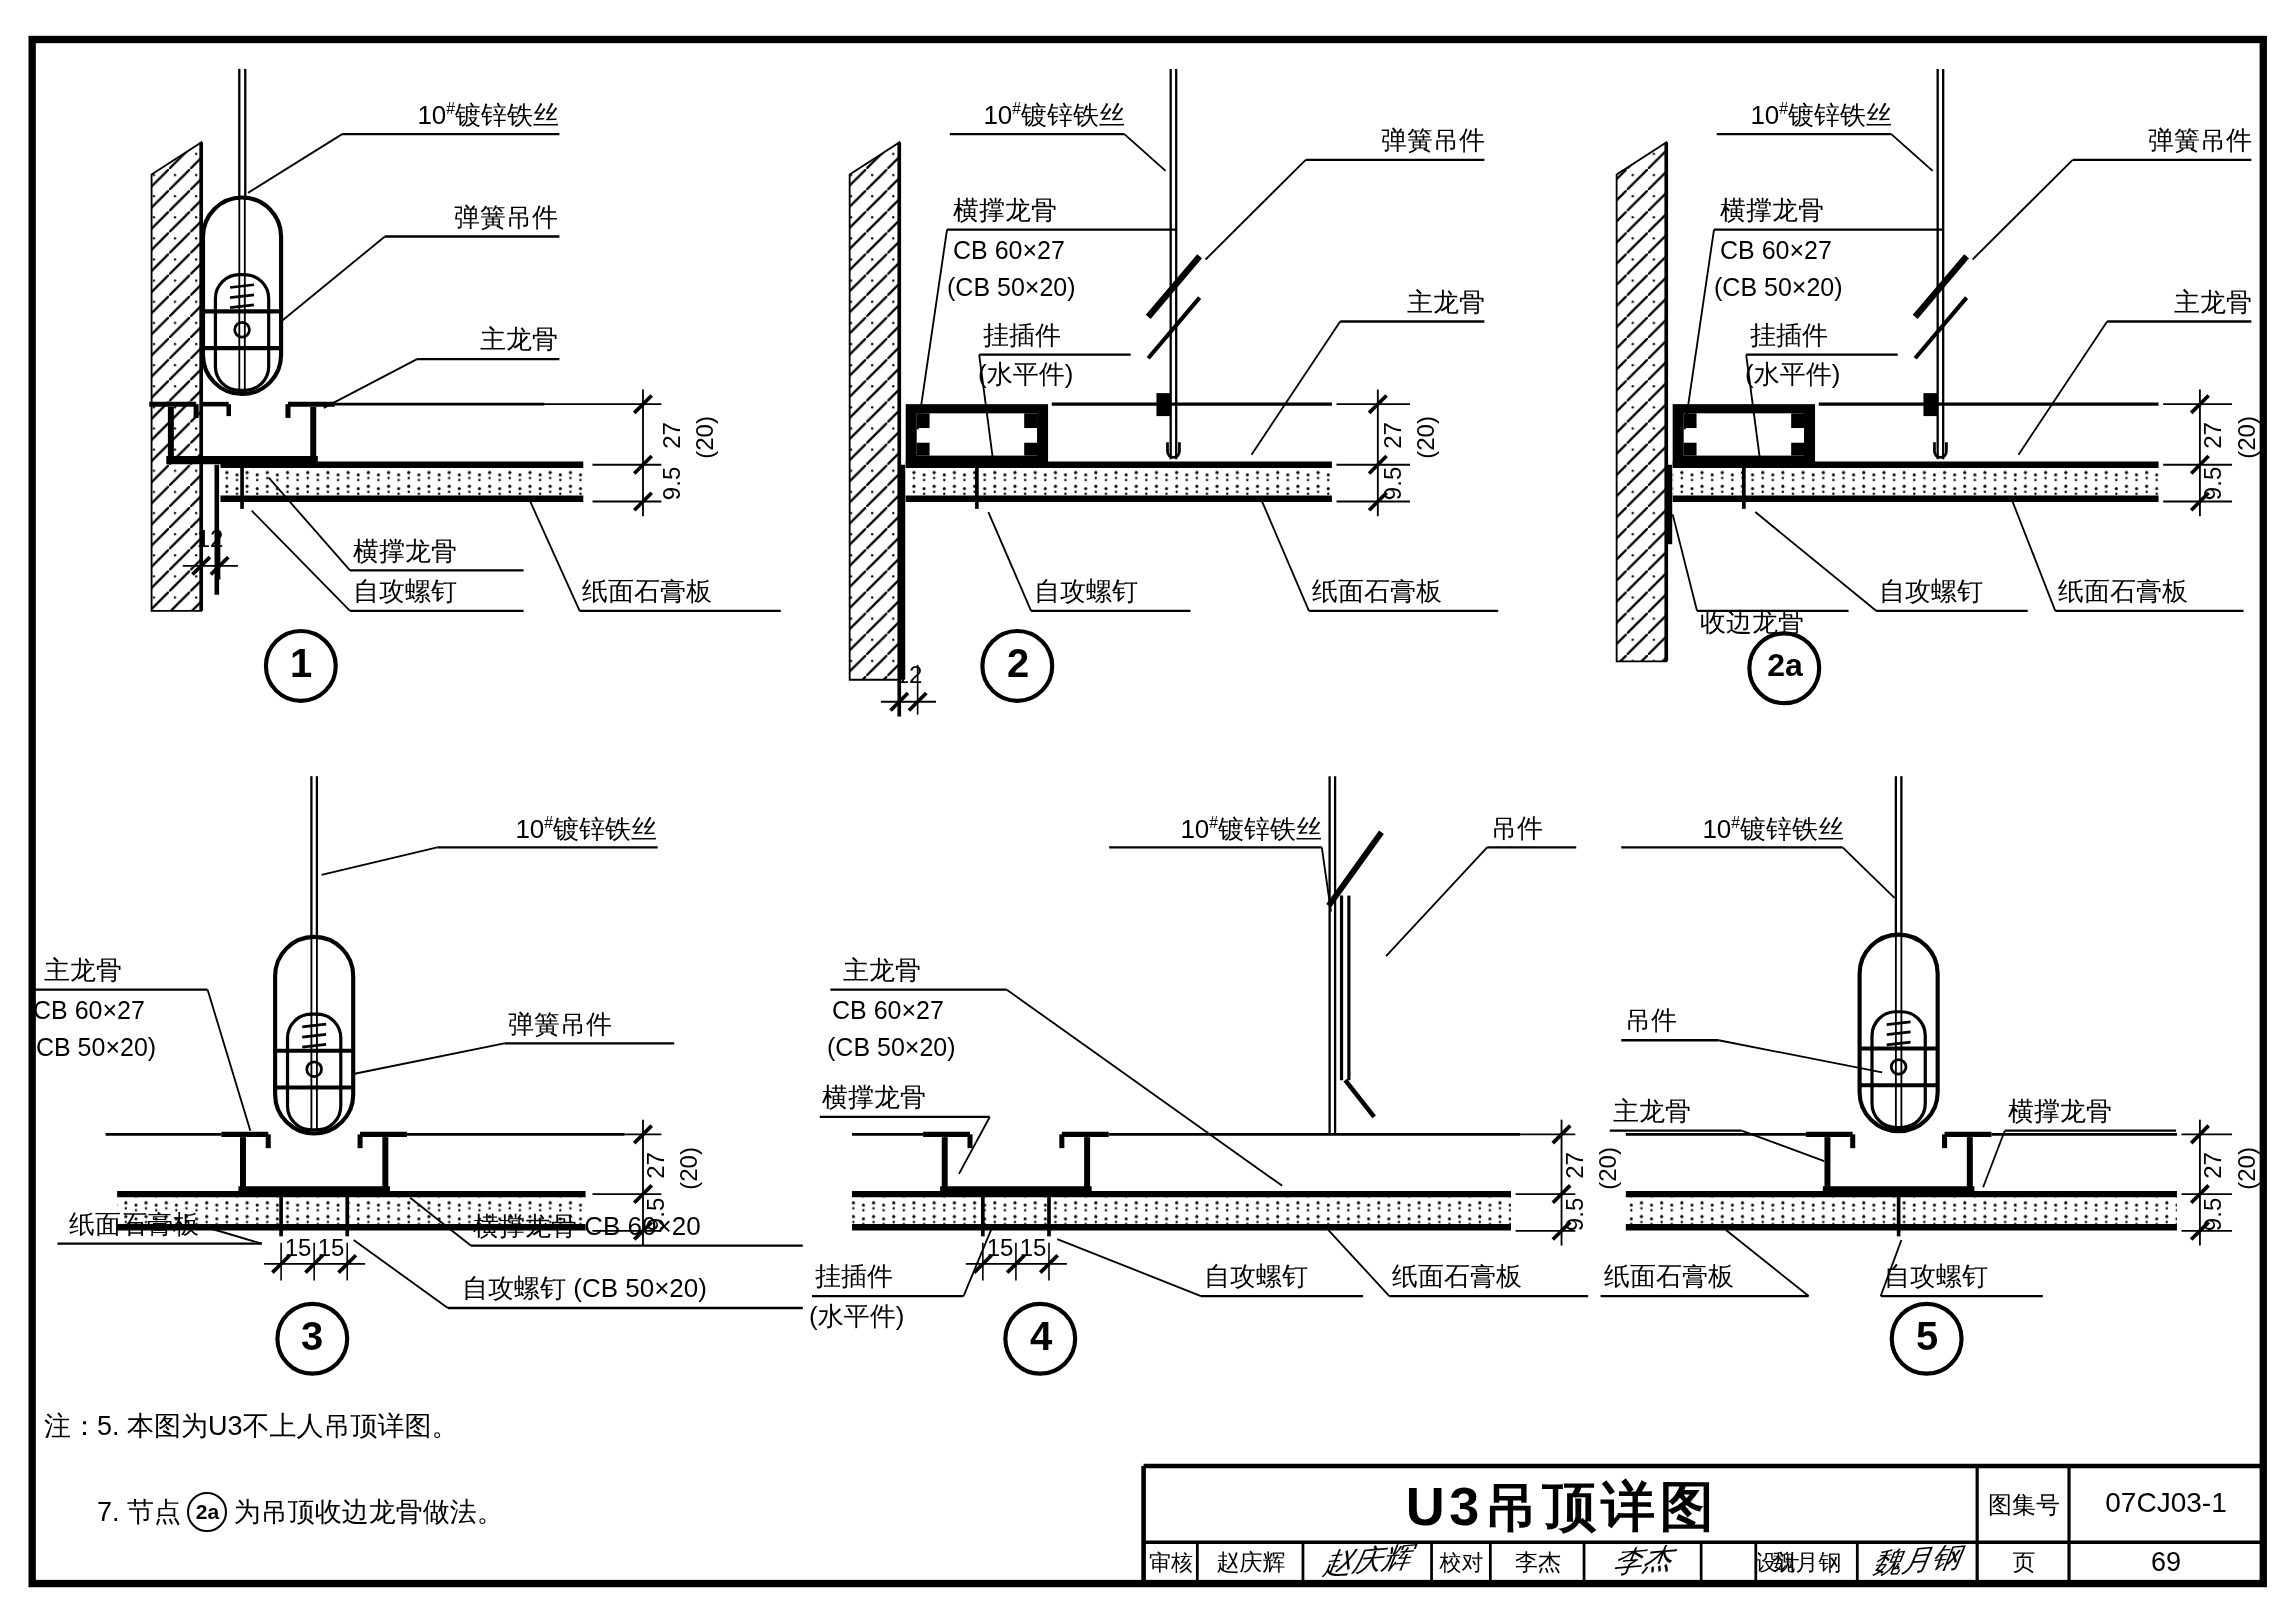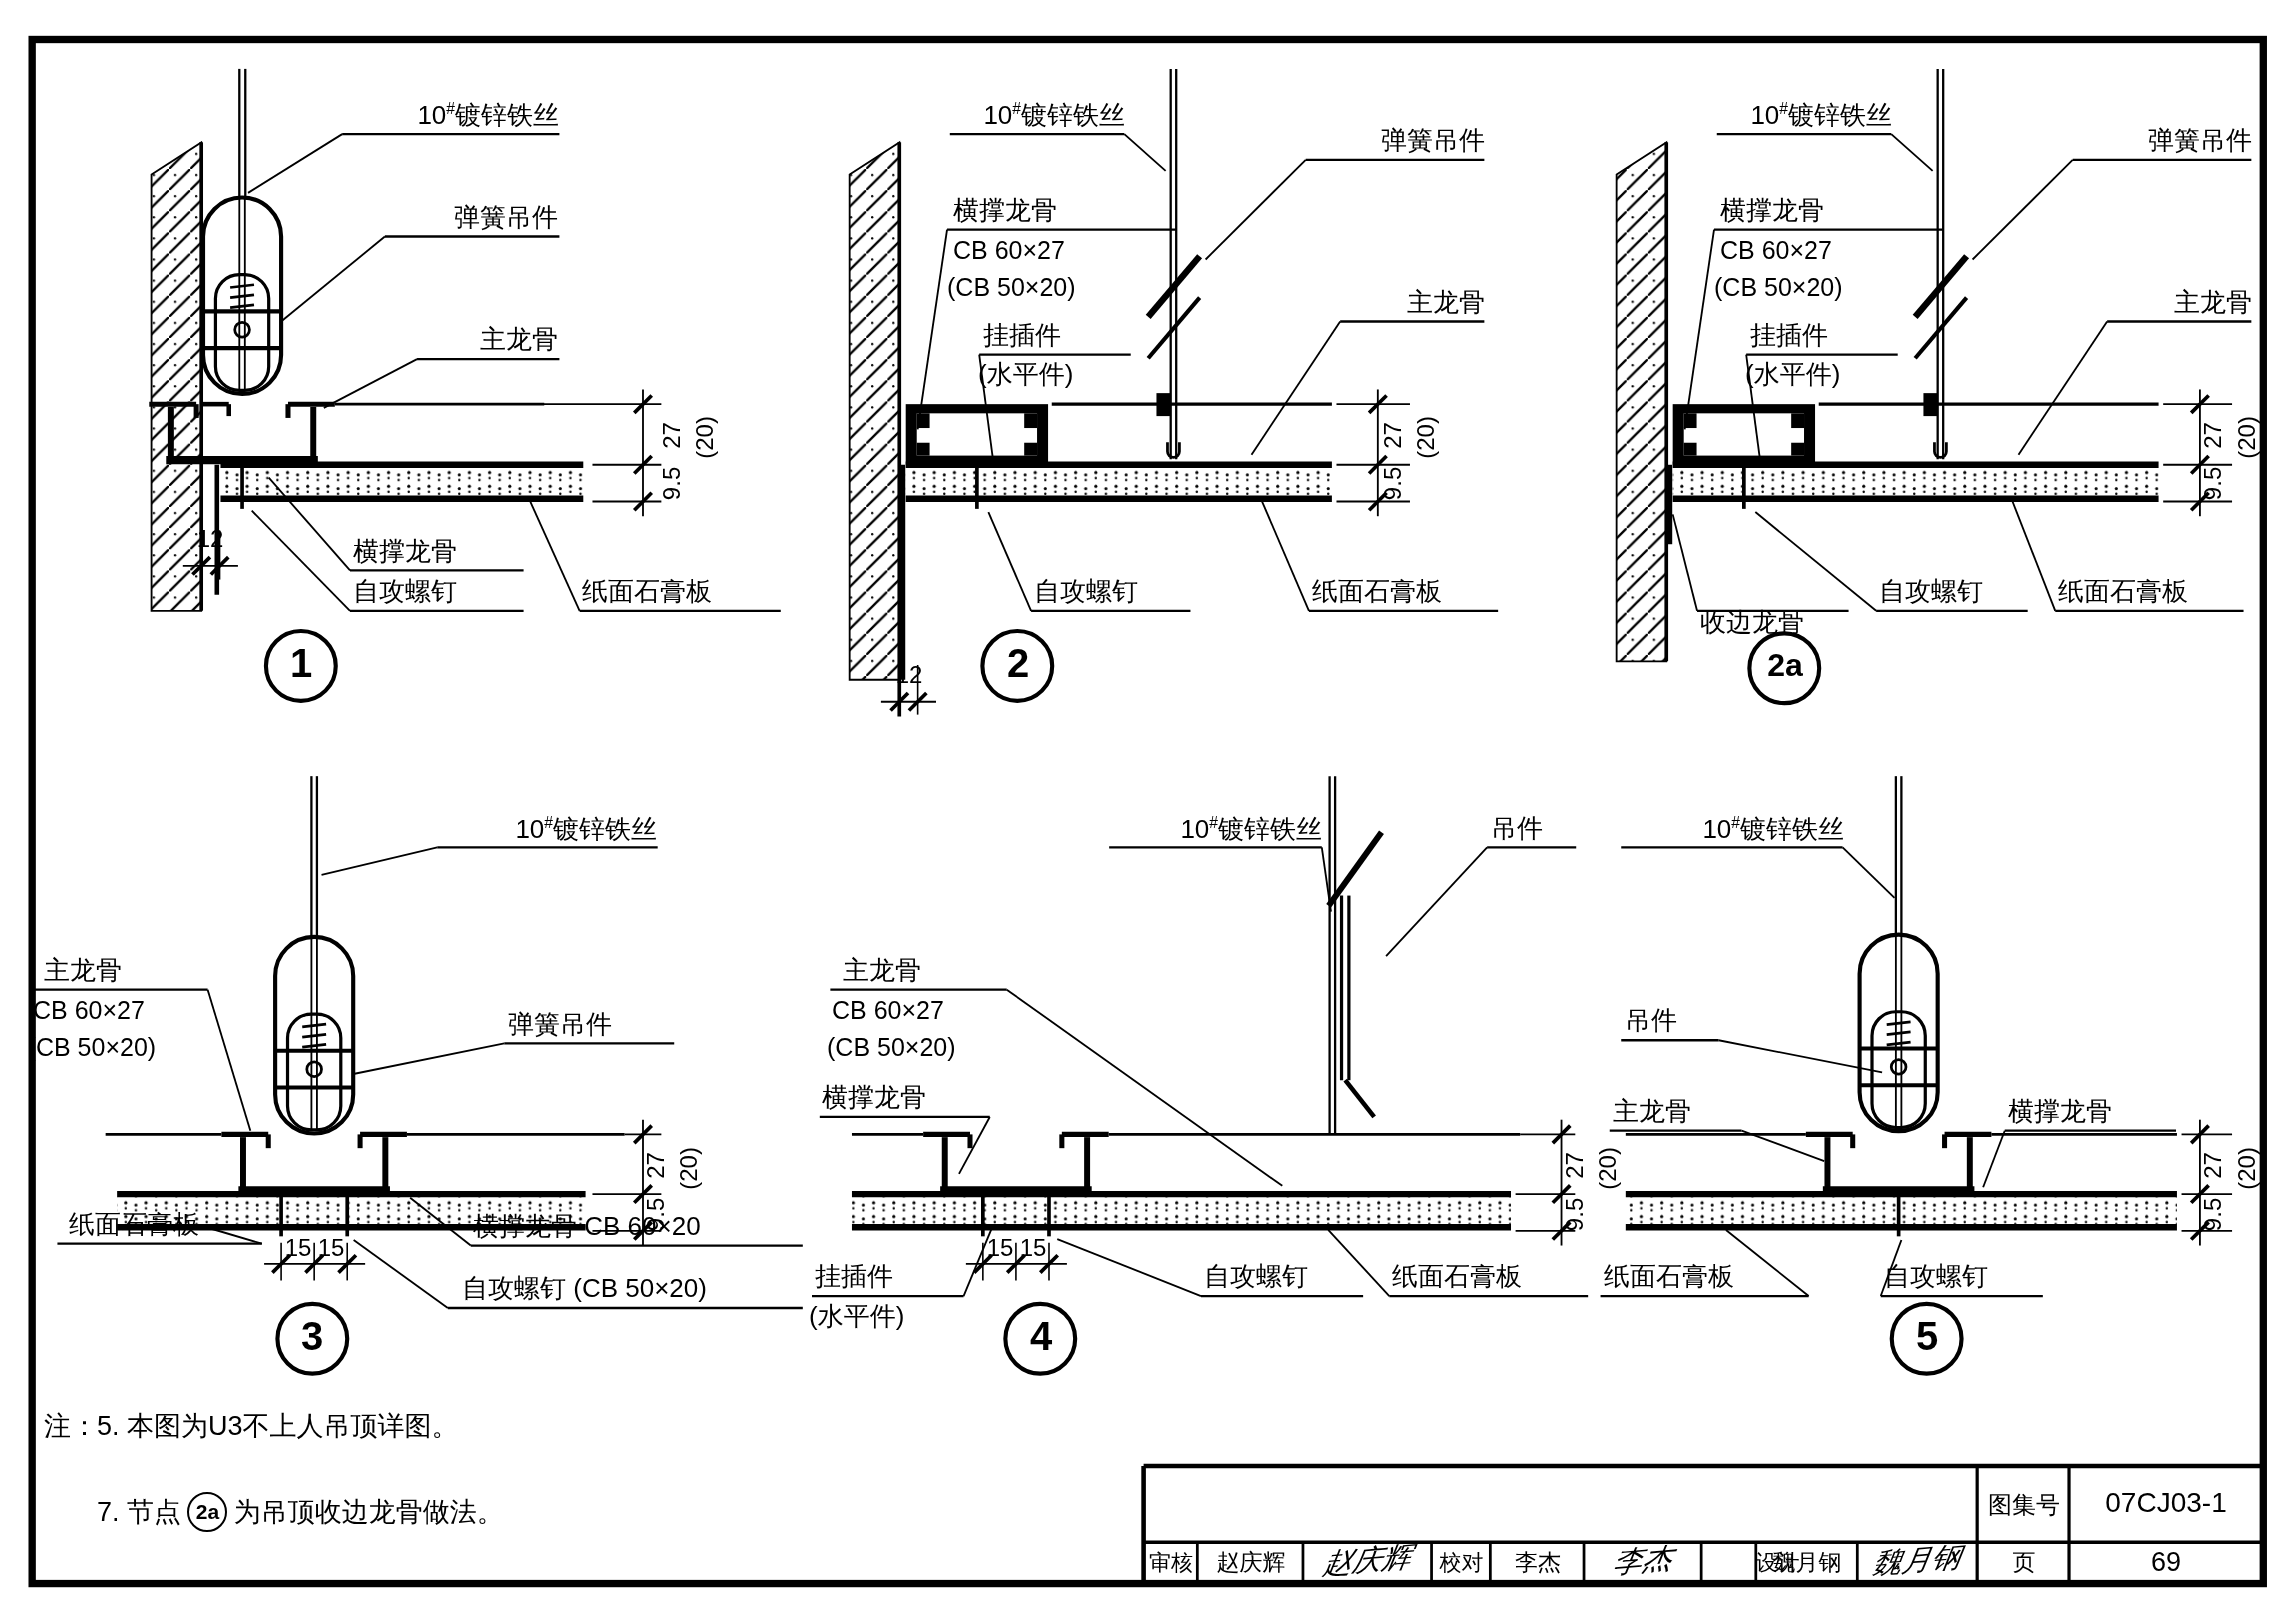--- a/index.html
+++ b/index.html
@@ -451,20 +451,21 @@
 <div class="t num" style="left:1892px;top:1314px;width:70px;">5</div>
 
 <div class="t note" style="left:44px;top:1411px;">注：</div>
 <div class="t note" style="left:97px;top:1411px;">5. 本图为U3不上人吊顶详图。</div>
 <div class="t note noterow" style="left:97px;top:1492px;">
   <span>7. 节点</span>
   <span class="badge">2a</span>
   <span>为吊顶收边龙骨做法。</span>
 </div>
 
+<div class="t title" style="left:1176px;top:1476px;width:772px;">U3吊顶详图</div>
 <div class="t" style="left:1978px;top:1492px;width:92px;font-size:24px;text-align:center;">图集号</div>
 <div class="t" style="left:2069px;top:1487px;width:194px;font-size:28px;text-align:center;">07CJ03-1</div>
 <div class="t tb" style="left:1144px;top:1551px;width:54px;">审核</div>
 <div class="t tbname" style="left:1198px;top:1550px;width:106px;">赵庆辉</div>
 <div class="t sig" style="left:1308px;top:1544px;width:119px;">赵庆辉</div>
 <div class="t tb" style="left:1432px;top:1551px;width:59px;">校对</div>
 <div class="t tbname" style="left:1491px;top:1550px;width:94px;">李杰</div>
 <div class="t sig" style="left:1589px;top:1544px;width:108px;">李杰</div>
 <div class="t tb" style="left:1702px;top:1551px;width:55px;padding-left:48px;">设计</div>
 <div class="t tbname" style="left:1756px;top:1550px;width:102px;">魏月钢</div>

